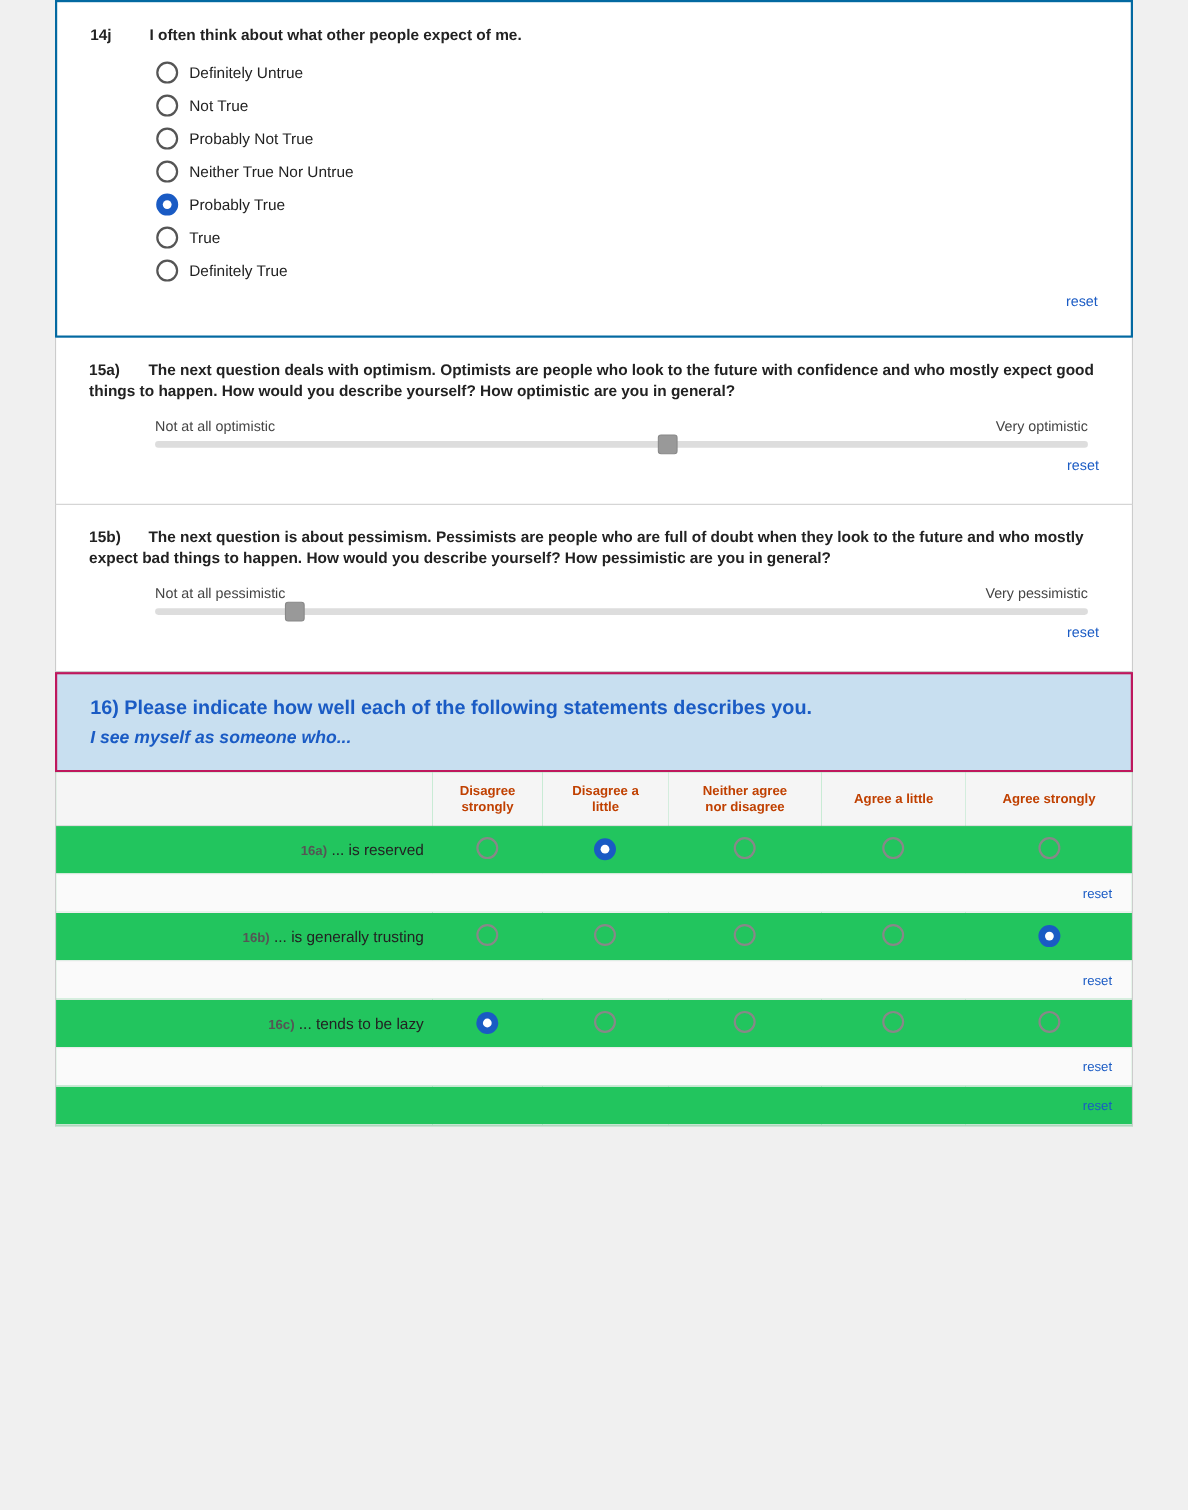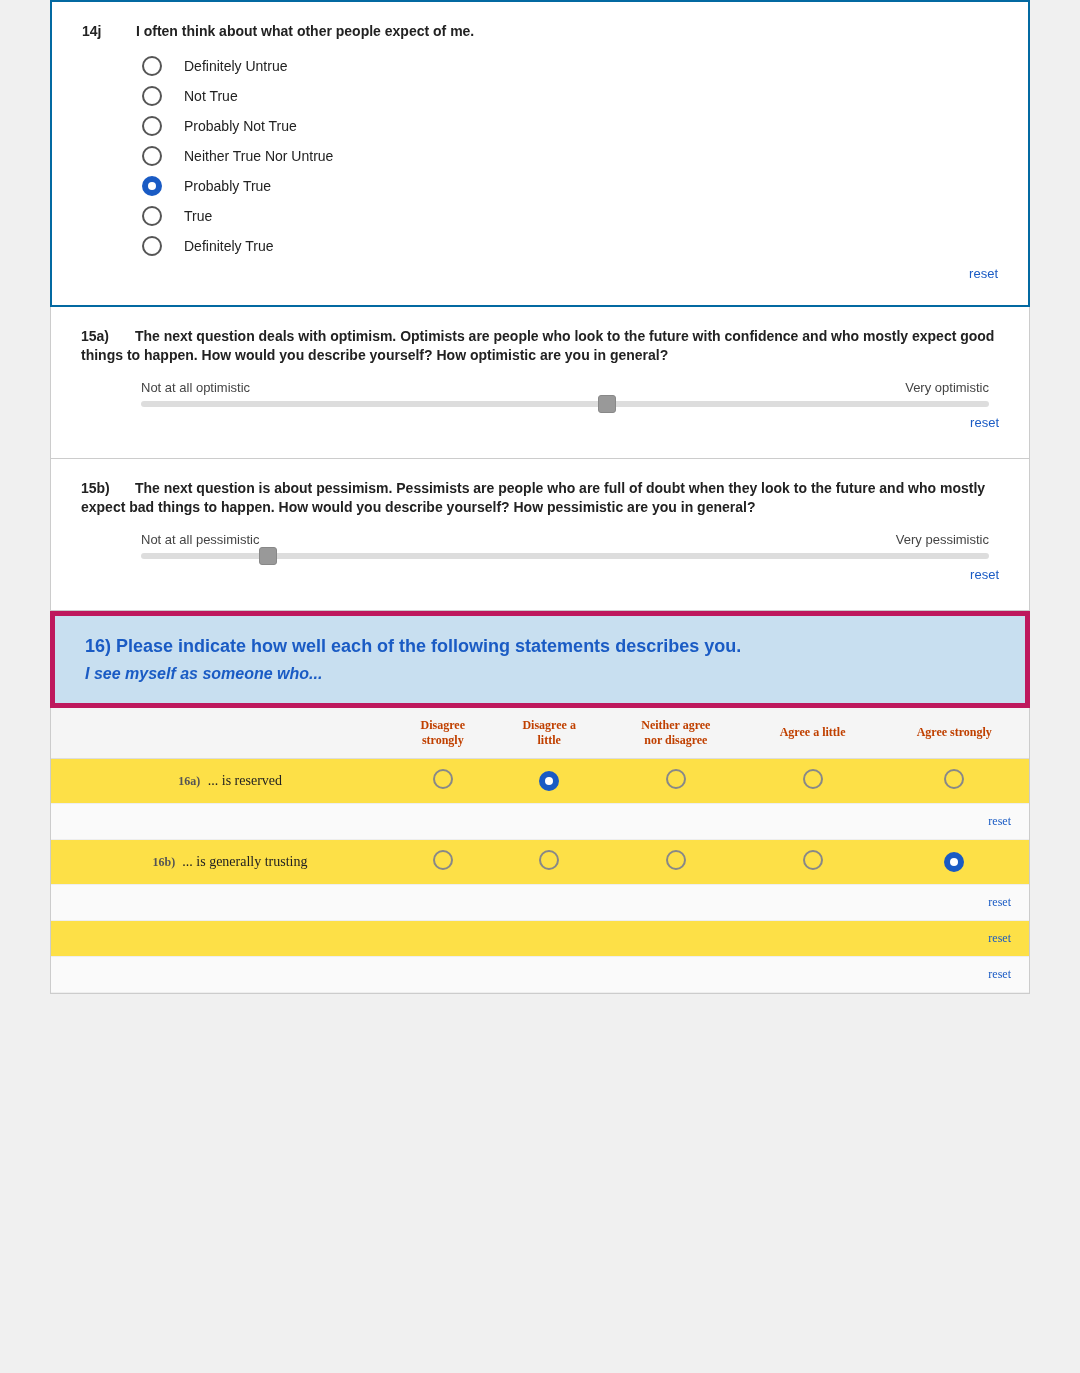--- a/index.html
+++ b/index.html
@@ -36,21 +36,21 @@
     }
 
     
     .radio-options {
       margin-left: 60px;
     }
     .radio-option {
       display: flex;
       align-items: center;
       margin-bottom: 10px;
-      gap: 22px;
+      gap: 10px;
     }
     .radio-circle {
       width: 20px;
       height: 20px;
       border-radius: 50%;
       border: 2px solid #555;
       display: inline-flex;
       align-items: center;
       justify-content: center;
       flex-shrink: 0;
@@ -113,44 +113,43 @@
       border: 1px solid #888;
       border-radius: 3px;
       position: absolute;
       top: -6px;
       cursor: pointer;
     }
 
     
     .section-16-header {
       background: #c8dff0;
-      border: 5px solid #be185d;
+      border: 2px solid #be185d;
       padding: 20px 30px;
       margin-top: 0;
     }
     .section-16-title {
       font-size: 18px;
       font-weight: bold;
       color: #1a5bc4;
       margin-bottom: 8px;
     }
     .section-16-subtitle {
       font-size: 16px;
       font-weight: bold;
       color: #1a5bc4;
       font-style: italic;
     }
 
     
     .table-section {
-      background: #fde047;
+      background: #22c55e;
       border: 1px solid #ccc;
       border-top: none;
       padding: 0 0 0 0;
-      font-family: Liberation Serif, serif;
     }
     .rating-table {
       width: 100%;
       border-collapse: collapse;
     }
     .rating-table thead tr {
       background: #f5f5f5;
     }
     .rating-table thead th {
       padding: 10px 8px;
@@ -169,21 +168,21 @@
     }
     .rating-table tbody tr:nth-child(even) {
       background: #fafafa;
     }
     .rating-table tbody td {
       padding: 10px 8px;
       text-align: center;
       vertical-align: middle;
     }
     .rating-table tbody td.statement-cell {
-      text-align: center;
+      text-align: right;
       padding-left: 20px;
     }
     .row-num {
       color: #555;
       font-size: 12px;
       font-weight: bold;
       display: inline-block;
       min-width: 30px;
     }
     .reset-small {
@@ -367,20 +366,41 @@
           <td class="radio-cell">
             <div class="table-radio selected"></div>
           </td>
         </tr>
         <tr class="reset-row">
           <td colspan="6">
             <a class="reset-small">reset</a>
           </td>
         </tr>
 
+        <tr>
+          <td class="statement-cell">
+            <span class="row-num">16c)</span>
+            <span>... tends to be lazy</span>
+          </td>
+          <td class="radio-cell">
+            <div class="table-radio selected"></div>
+          </td>
+          <td class="radio-cell">
+            <div class="table-radio"></div>
+          </td>
+          <td class="radio-cell">
+            <div class="table-radio"></div>
+          </td>
+          <td class="radio-cell">
+            <div class="table-radio"></div>
+          </td>
+          <td class="radio-cell">
+            <div class="table-radio"></div>
+          </td>
+        </tr>
         <tr class="reset-row">
           <td colspan="6">
             <a class="reset-small">reset</a>
           </td>
         </tr>
 
         <tr class="reset-row">
           <td colspan="6">
             <a class="reset-small">reset</a>
           </td>

